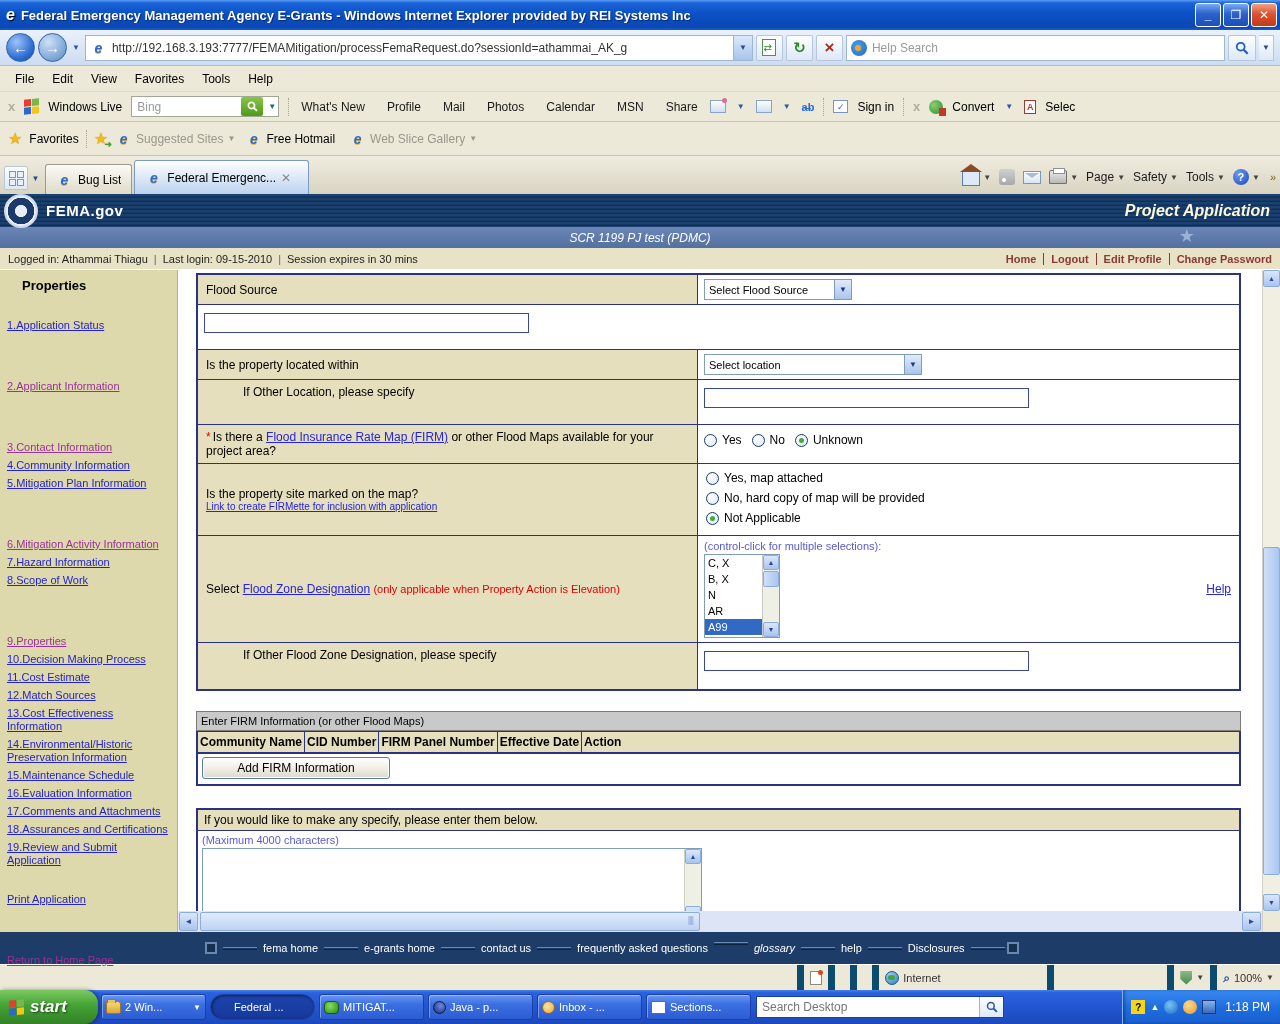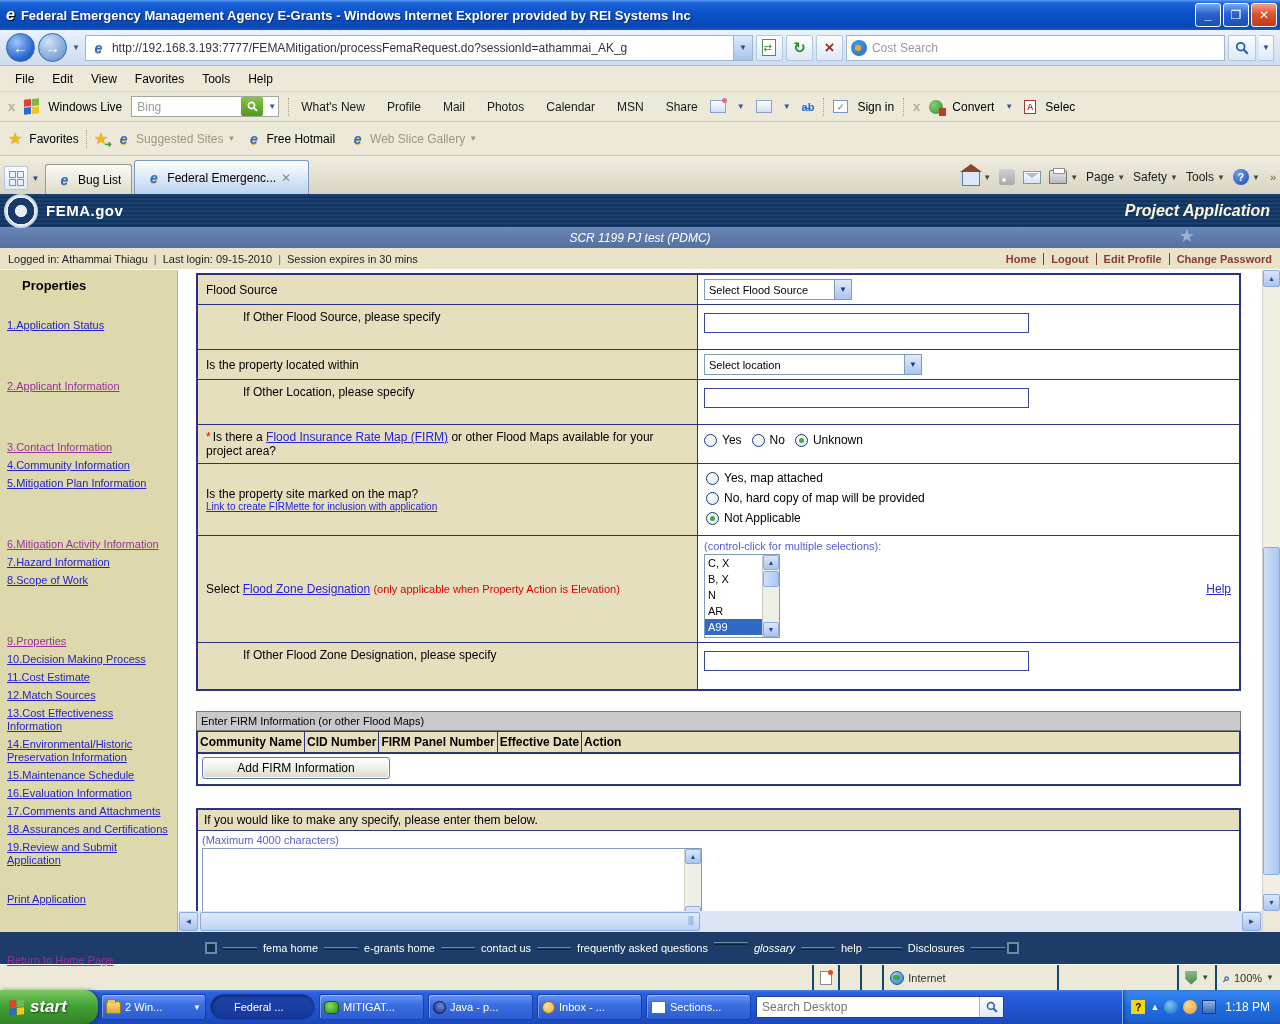--- a/index.html
+++ b/index.html
@@ -172,21 +172,21 @@
 .vs-corner { height:21px; background:#ece9d8; }
 
 
 .page-footer { height:32px; background:#1d3d68; display:flex; align-items:center; padding-left:205px; color:#fff; font-size:11px; }
 .f-chip { width:12px; height:12px; border:2px solid #6a88ac; background:#16304f; margin-right:4px; }
 .f-seg { width:34px; height:3px; border-top:1px solid #6a88ac; border-bottom:1px solid #0a2240; margin:0 2px; }
 .f-link { padding:0 4px; white-space:nowrap; cursor:pointer; }
 
 
 .statusbar { height:26px; background:#ece9d8; border-top:1px solid #fff; display:flex; align-items:center; font-size:11px; color:#333; }
-.sb-seg { height:100%; display:flex; align-items:center; padding:0 6px; border-left:2px solid #0c4a6e; gap:4px; }
+.sb-seg { height:100%; display:flex; align-items:center; padding:0 6px; border-left:7px solid #0c4a6e; gap:4px; }
 .sb-fill { flex:1; }
 .page-ico { width:12px; height:14px; background:#fff; border:1px solid #8a8a8a; position:relative; }
 .page-ico::after { content:""; position:absolute; right:-2px; top:-2px; width:5px; height:5px; border-radius:50%; background:#d04a2a; }
 .globe { width:14px; height:14px; border-radius:50%; background:radial-gradient(circle at 35% 30%,#9ad4f5,#2a7ac0); border:1px solid #1a5a90; position:relative; overflow:hidden; }
 .globe::after { content:""; position:absolute; left:2px; top:3px; width:7px; height:5px; background:#4aa04a; border-radius:40%; }
 .shield { width:12px; height:14px; background:linear-gradient(#8ab88a,#4a8a4a); clip-path:polygon(0 0,100% 0,100% 60%,50% 100%,0 60%); }
 .zoom-mag { color:#2a5a9c; font-size:12px; font-weight:bold; }
 .sb-caret { font-size:8px; color:#444; }
 
 
@@ -240,21 +240,21 @@
       <span class="compat-ico"></span>
     </span>
   <span class="tool-btn">
       <span class="refresh">↻</span>
     </span>
   <span class="tool-btn">
       <span class="stop-x">×</span>
     </span>
   <div class="search-box">
     <span class="bing-ico"></span>
-    <span class="search-ph">Cost Search</span>
+    <span class="search-ph">Help Search</span>
   </div>
   <span class="mag-btn">
     <svg width="14" height="14" viewBox="0 0 16 16">
         <circle cx="6.5" cy="6.5" r="4.5" fill="none" stroke="#1a5dc8" stroke-width="2"></circle>
         <line x1="10" y1="10" x2="14.5" y2="14.5" stroke="#1a5dc8" stroke-width="2.5"></line>
       </svg>
   </span>
   <span class="mag-drop">▼</span>
 </div>
 
@@ -462,21 +462,20 @@
         <div class="frow" style="min-height:27px;">
           <div class="fcell-label center">Flood Source</div>
           <div class="fcell-input">
             <span class="xp-select sel-flood">
               <span class="val">Select Flood Source</span>
               <span class="arrow">▼</span>
             </span>
           </div>
         </div>
         <div class="frow" style="min-height:45px;">
-          <div class="fcell-label indent">If Other Flood Source, please specify</div>
           <div class="fcell-input" style="padding-top:8px;"><input class="xp-input" style=""></div>
         </div>
         <div class="frow" style="min-height:28px;">
           <div class="fcell-label center">Is the property located within</div>
           <div class="fcell-input">
             <span class="xp-select sel-loc">
               <span class="val">Select location</span>
               <span class="arrow">▼</span>
             </span>
           </div>

